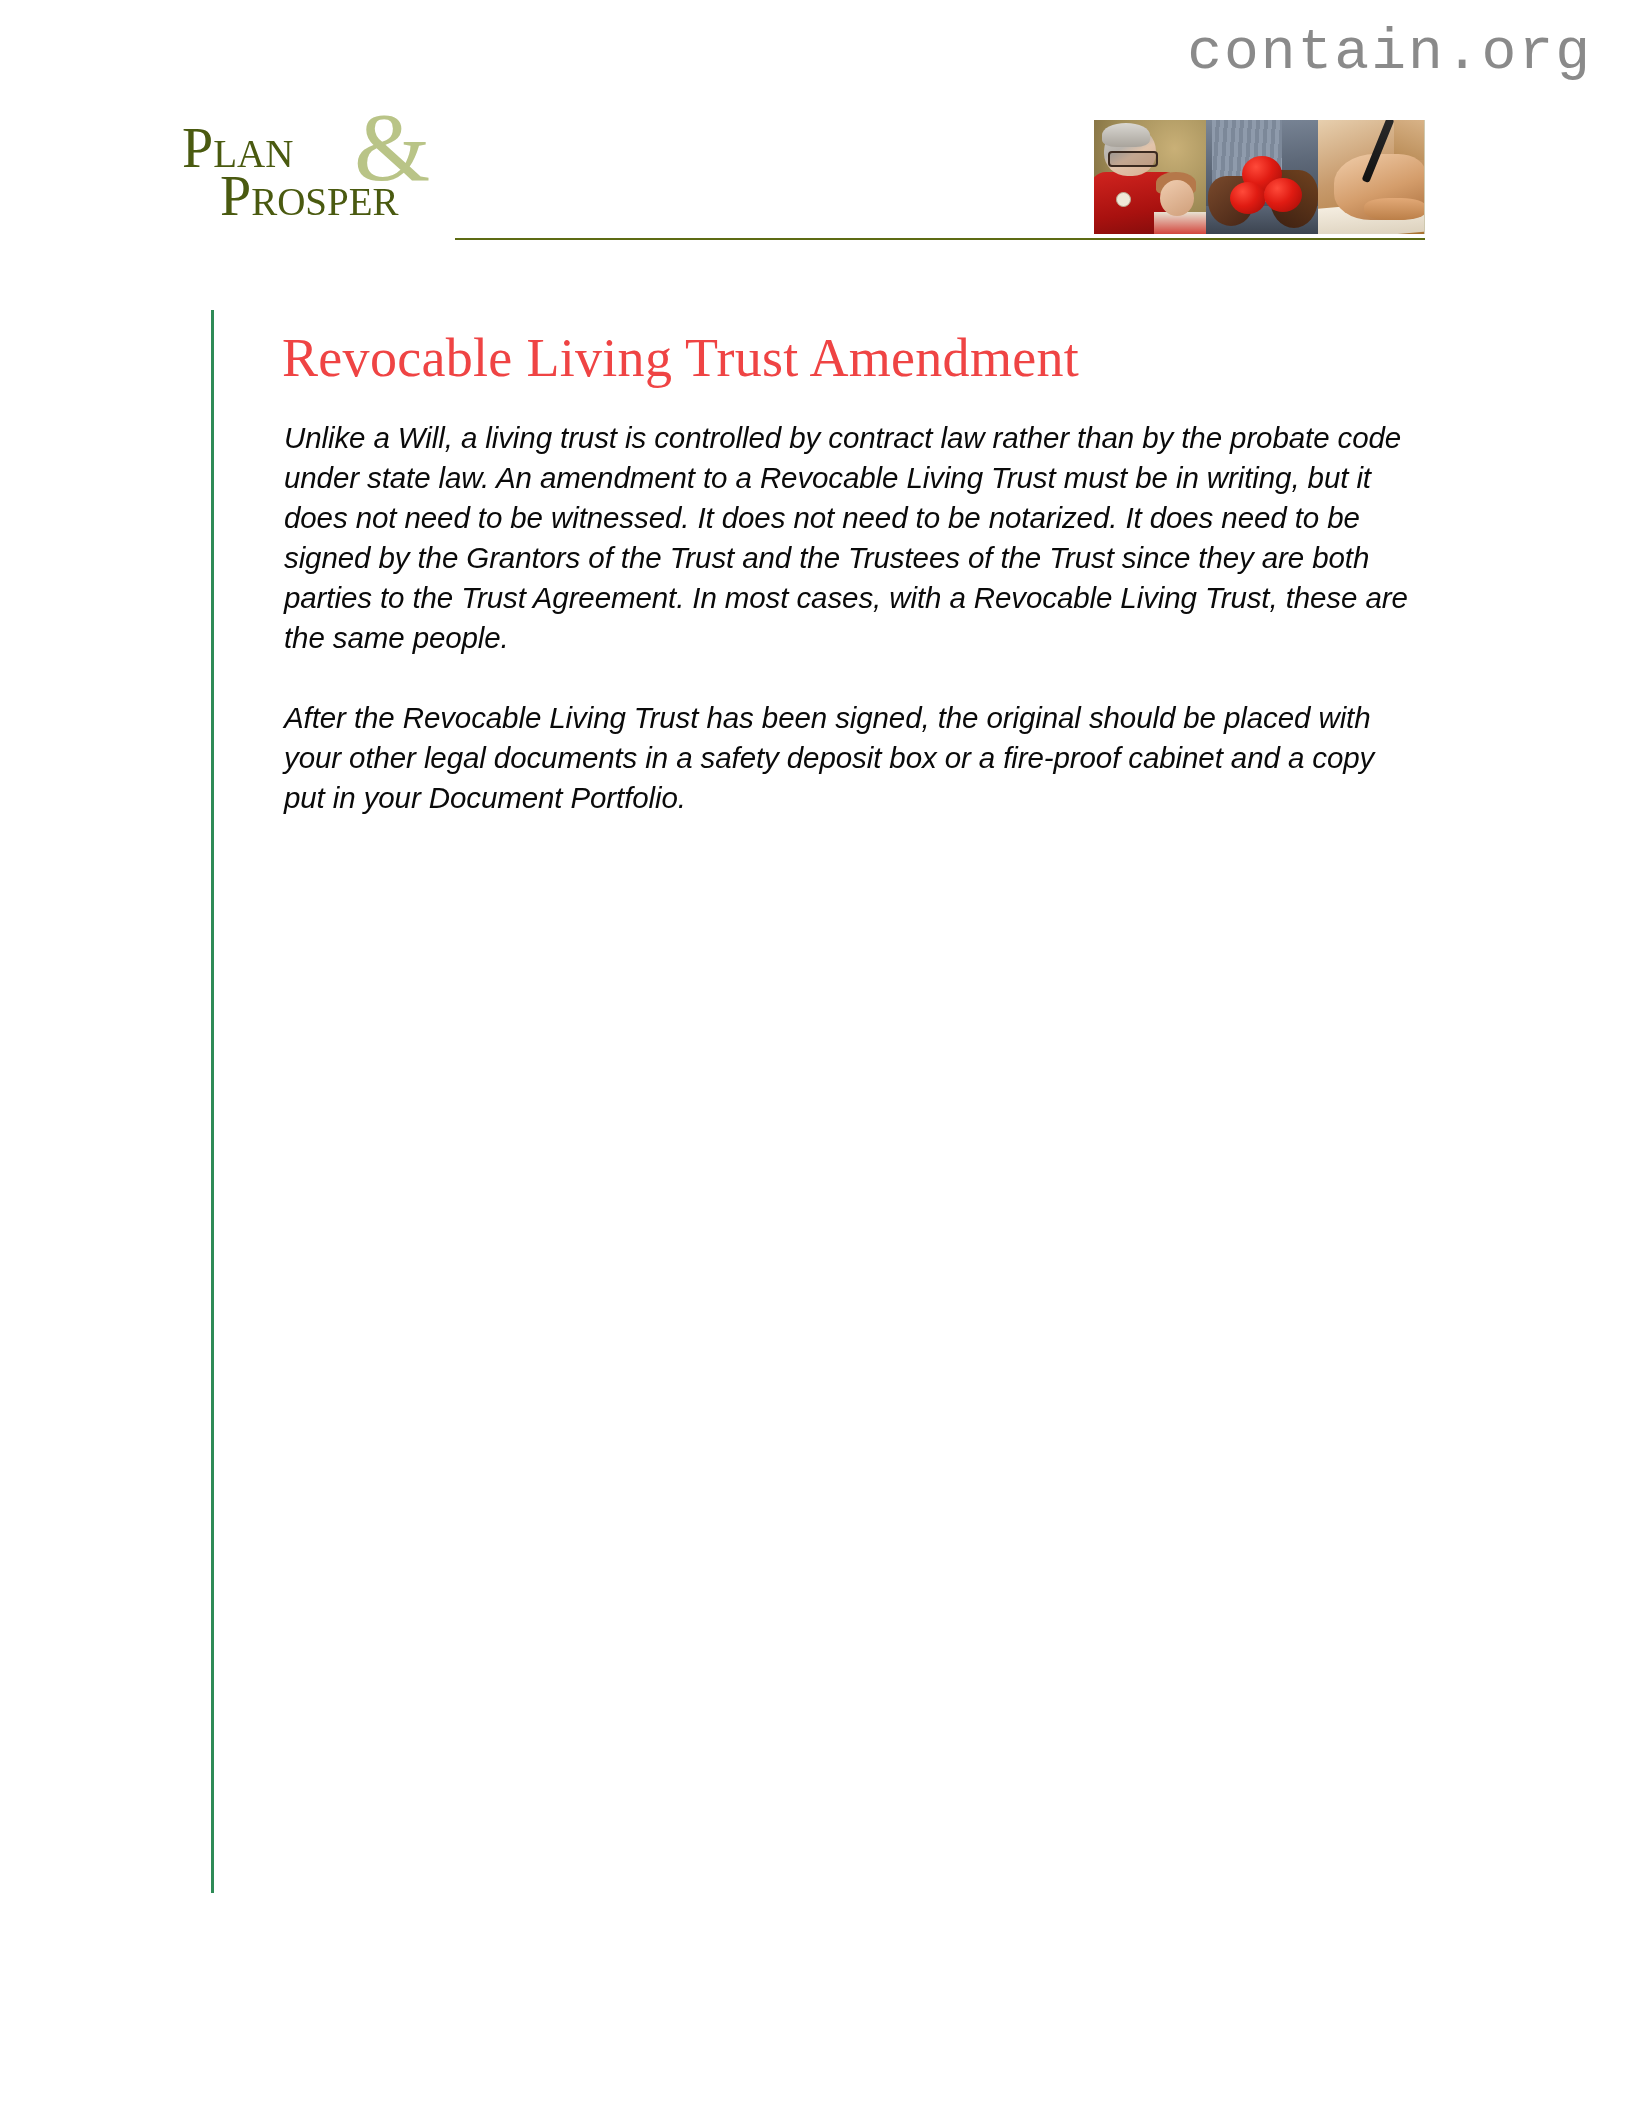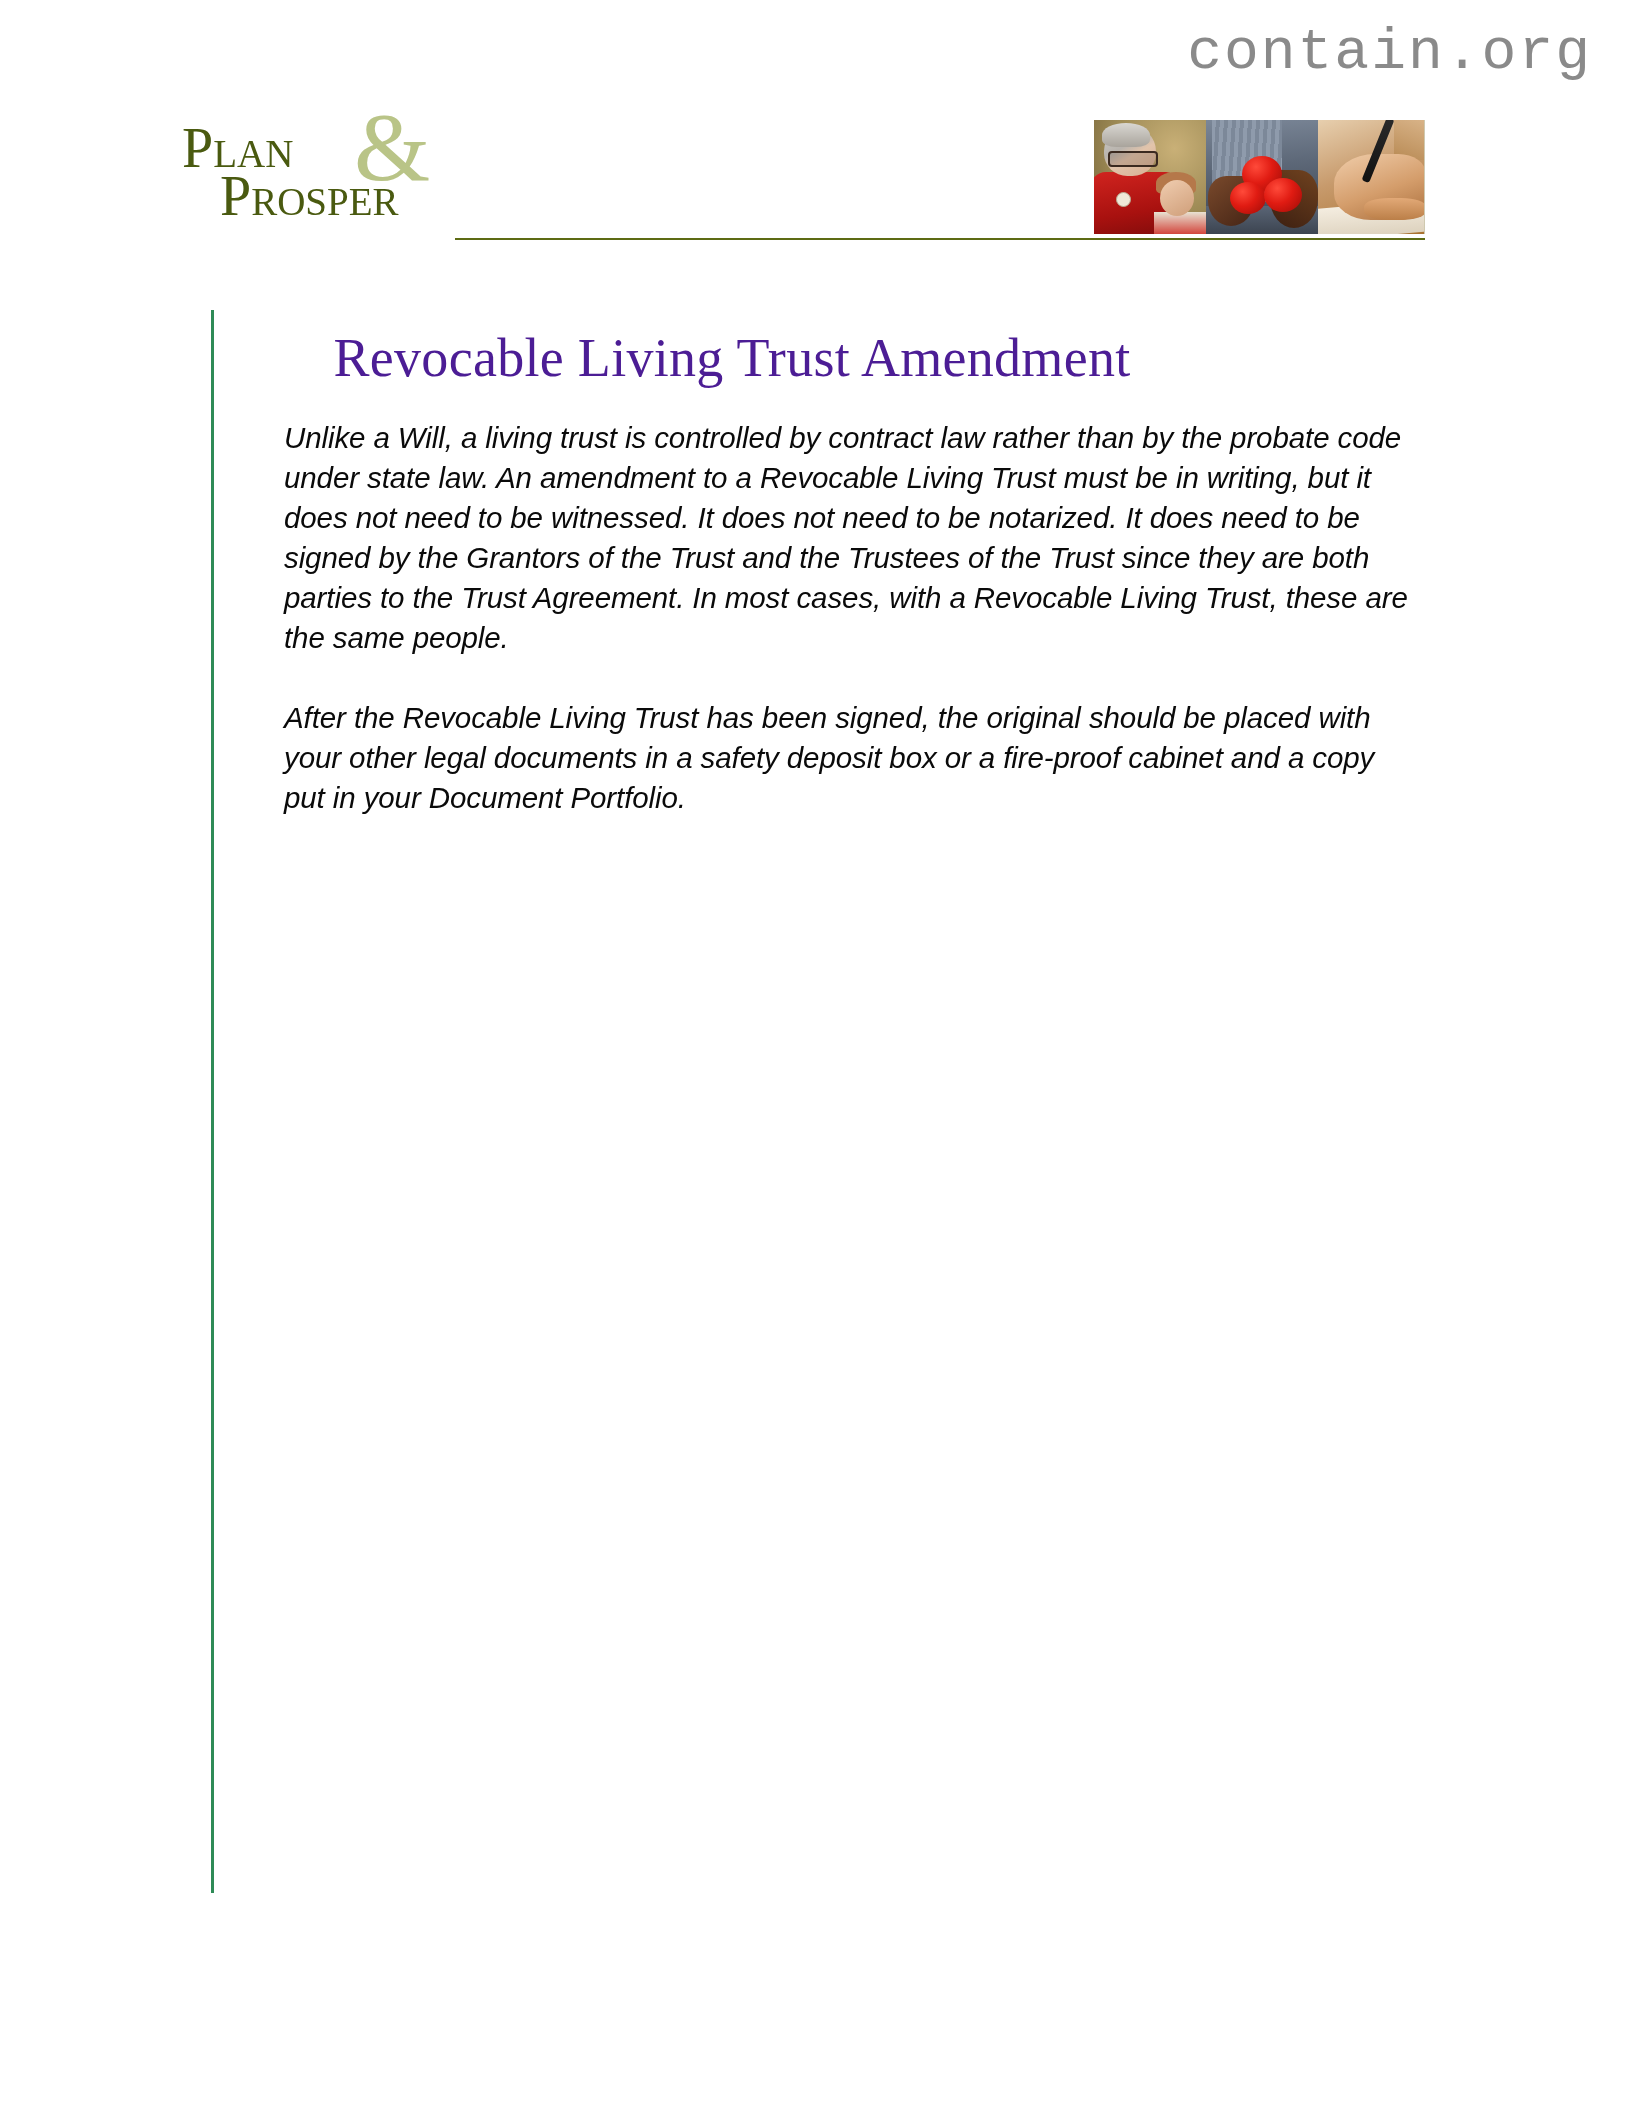--- a/index.html
+++ b/index.html
@@ -234,24 +234,23 @@
     top: 310px;
     width: 3px;
     height: 1583px;
     background: #2e8b57;
   }
   #doc-title {
     position: absolute;
     left: 282px;
     top: 327px;
     width: 900px;
-    text-align: center;
     font-family: "Liberation Serif", "DejaVu Serif", serif;
     font-size: 54px;
-    color: #4c1d95;
+    color: #ef4444;
     letter-spacing: 0.3px;
     white-space: nowrap;
   }
   #paragraphs {
     position: absolute;
     left: 284px;
     top: 418px;
     width: 1136px;
   }
   .para {

